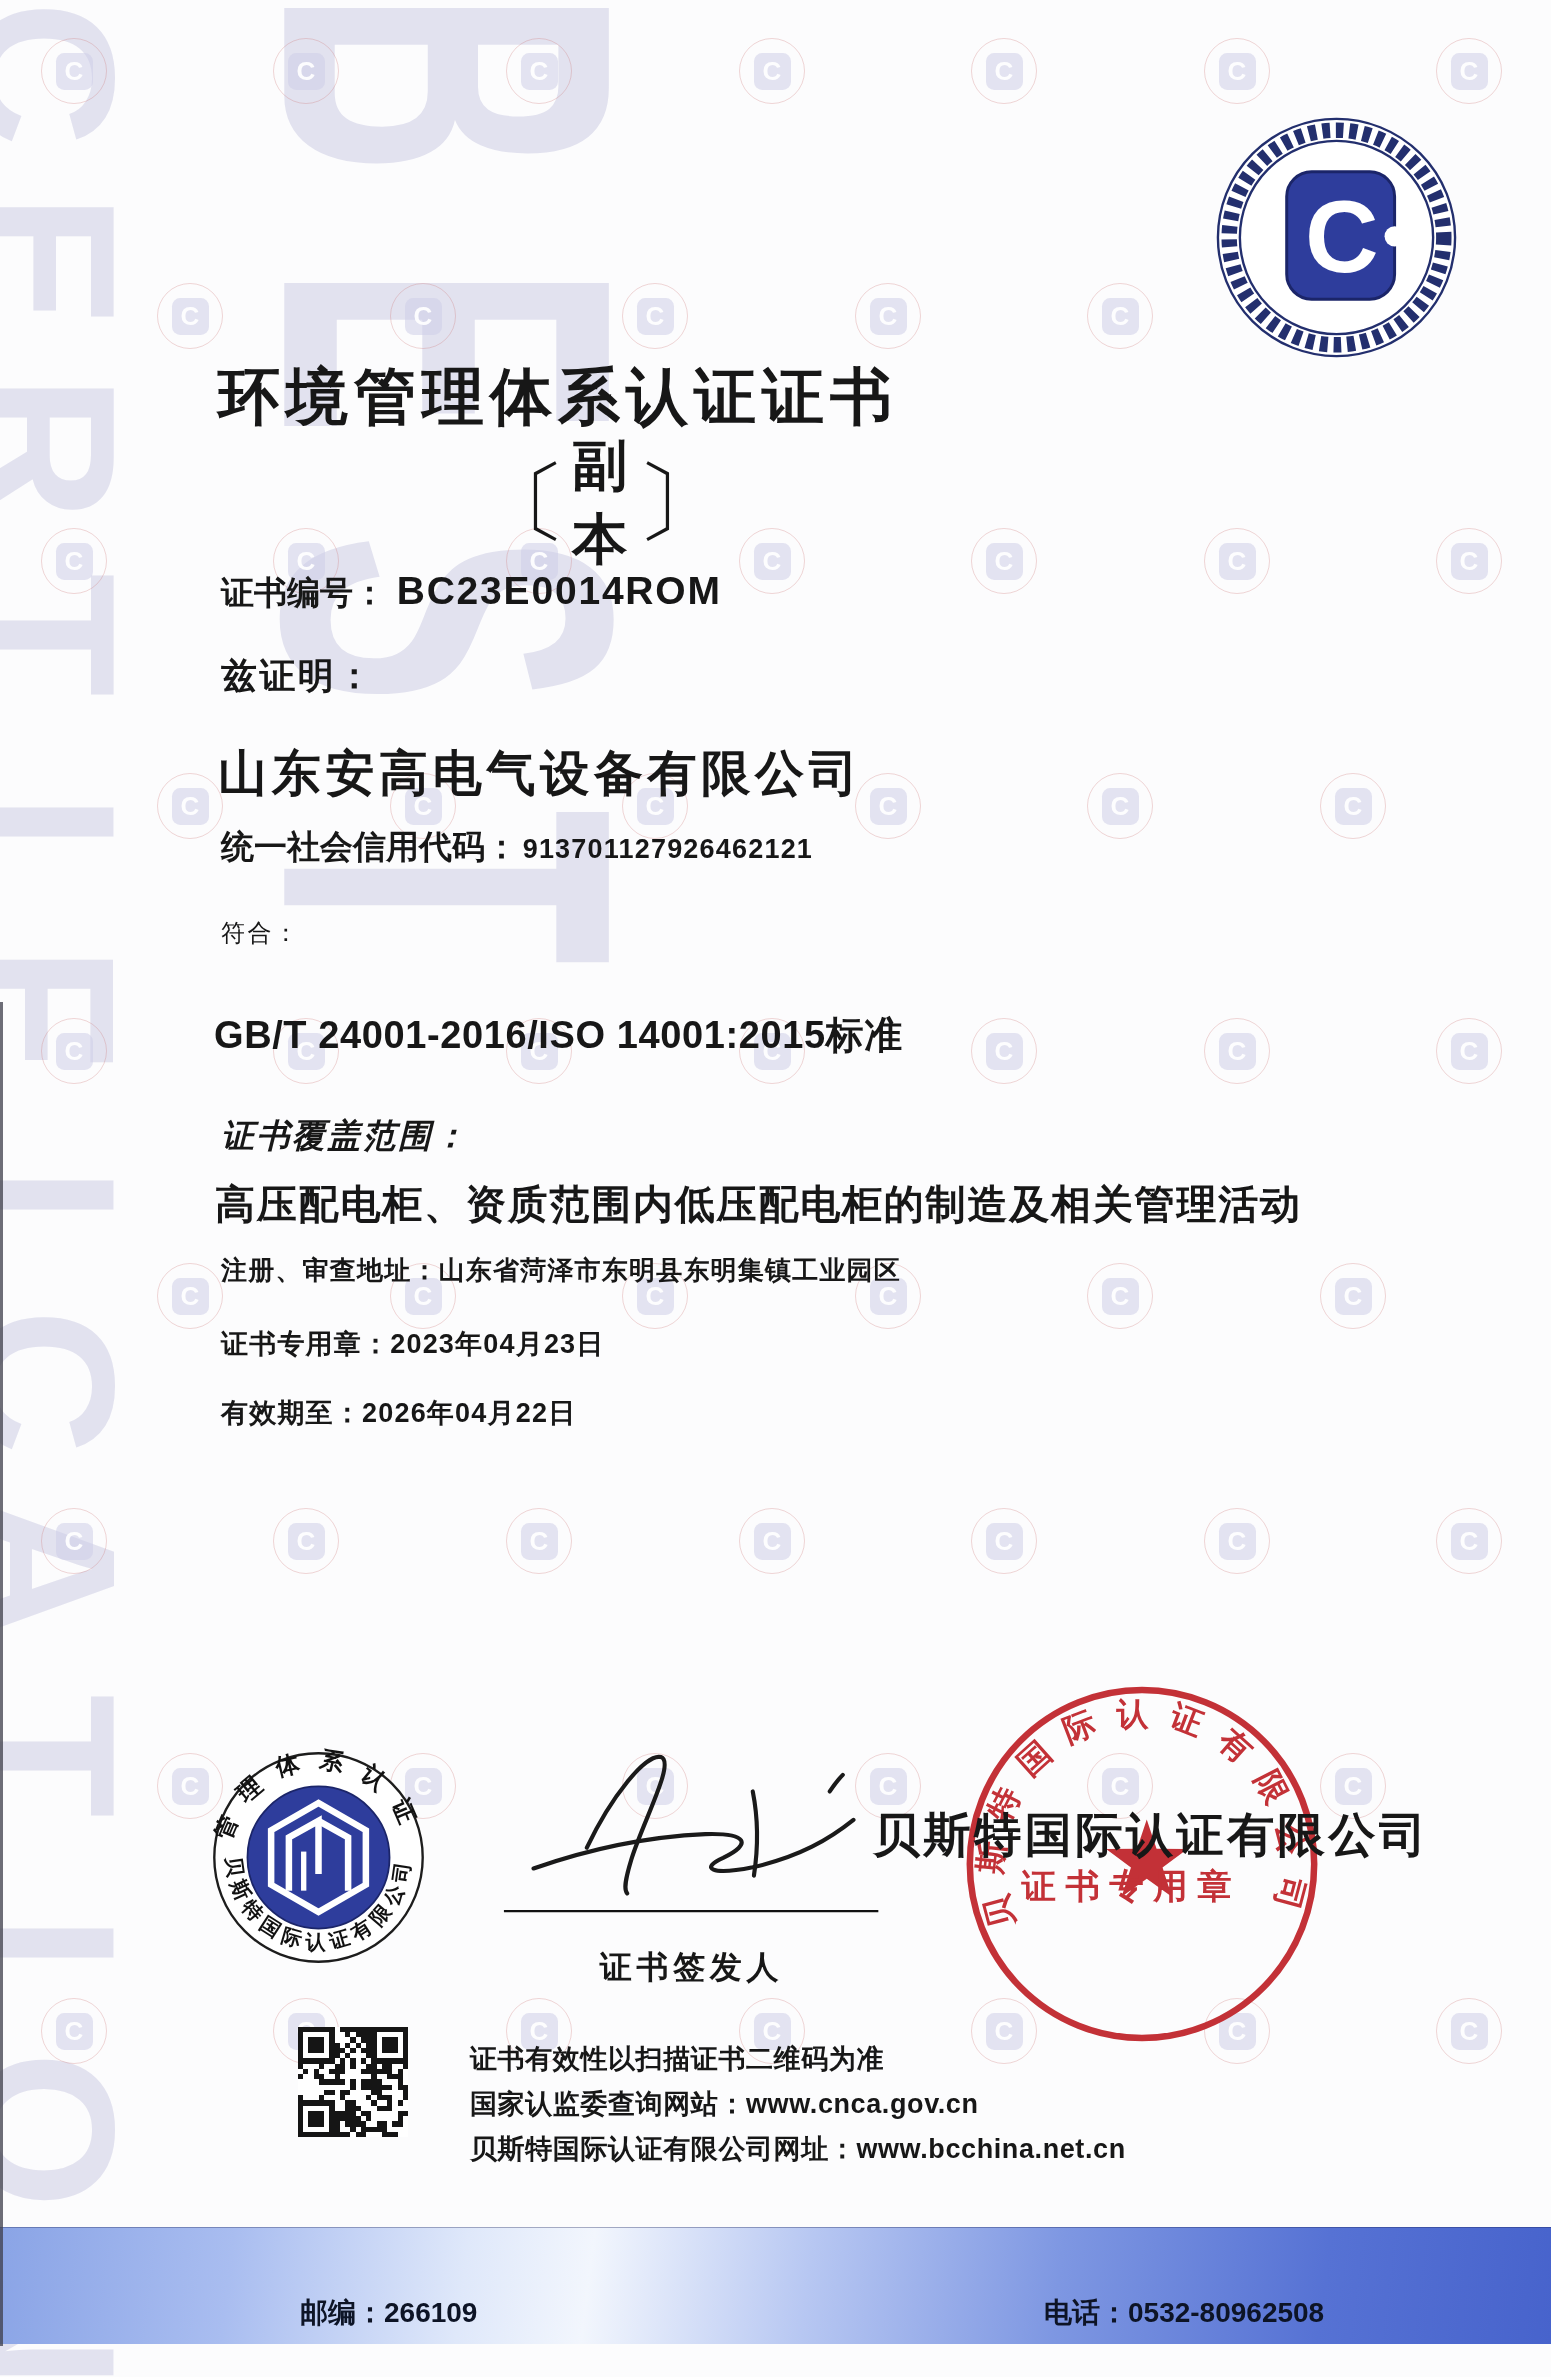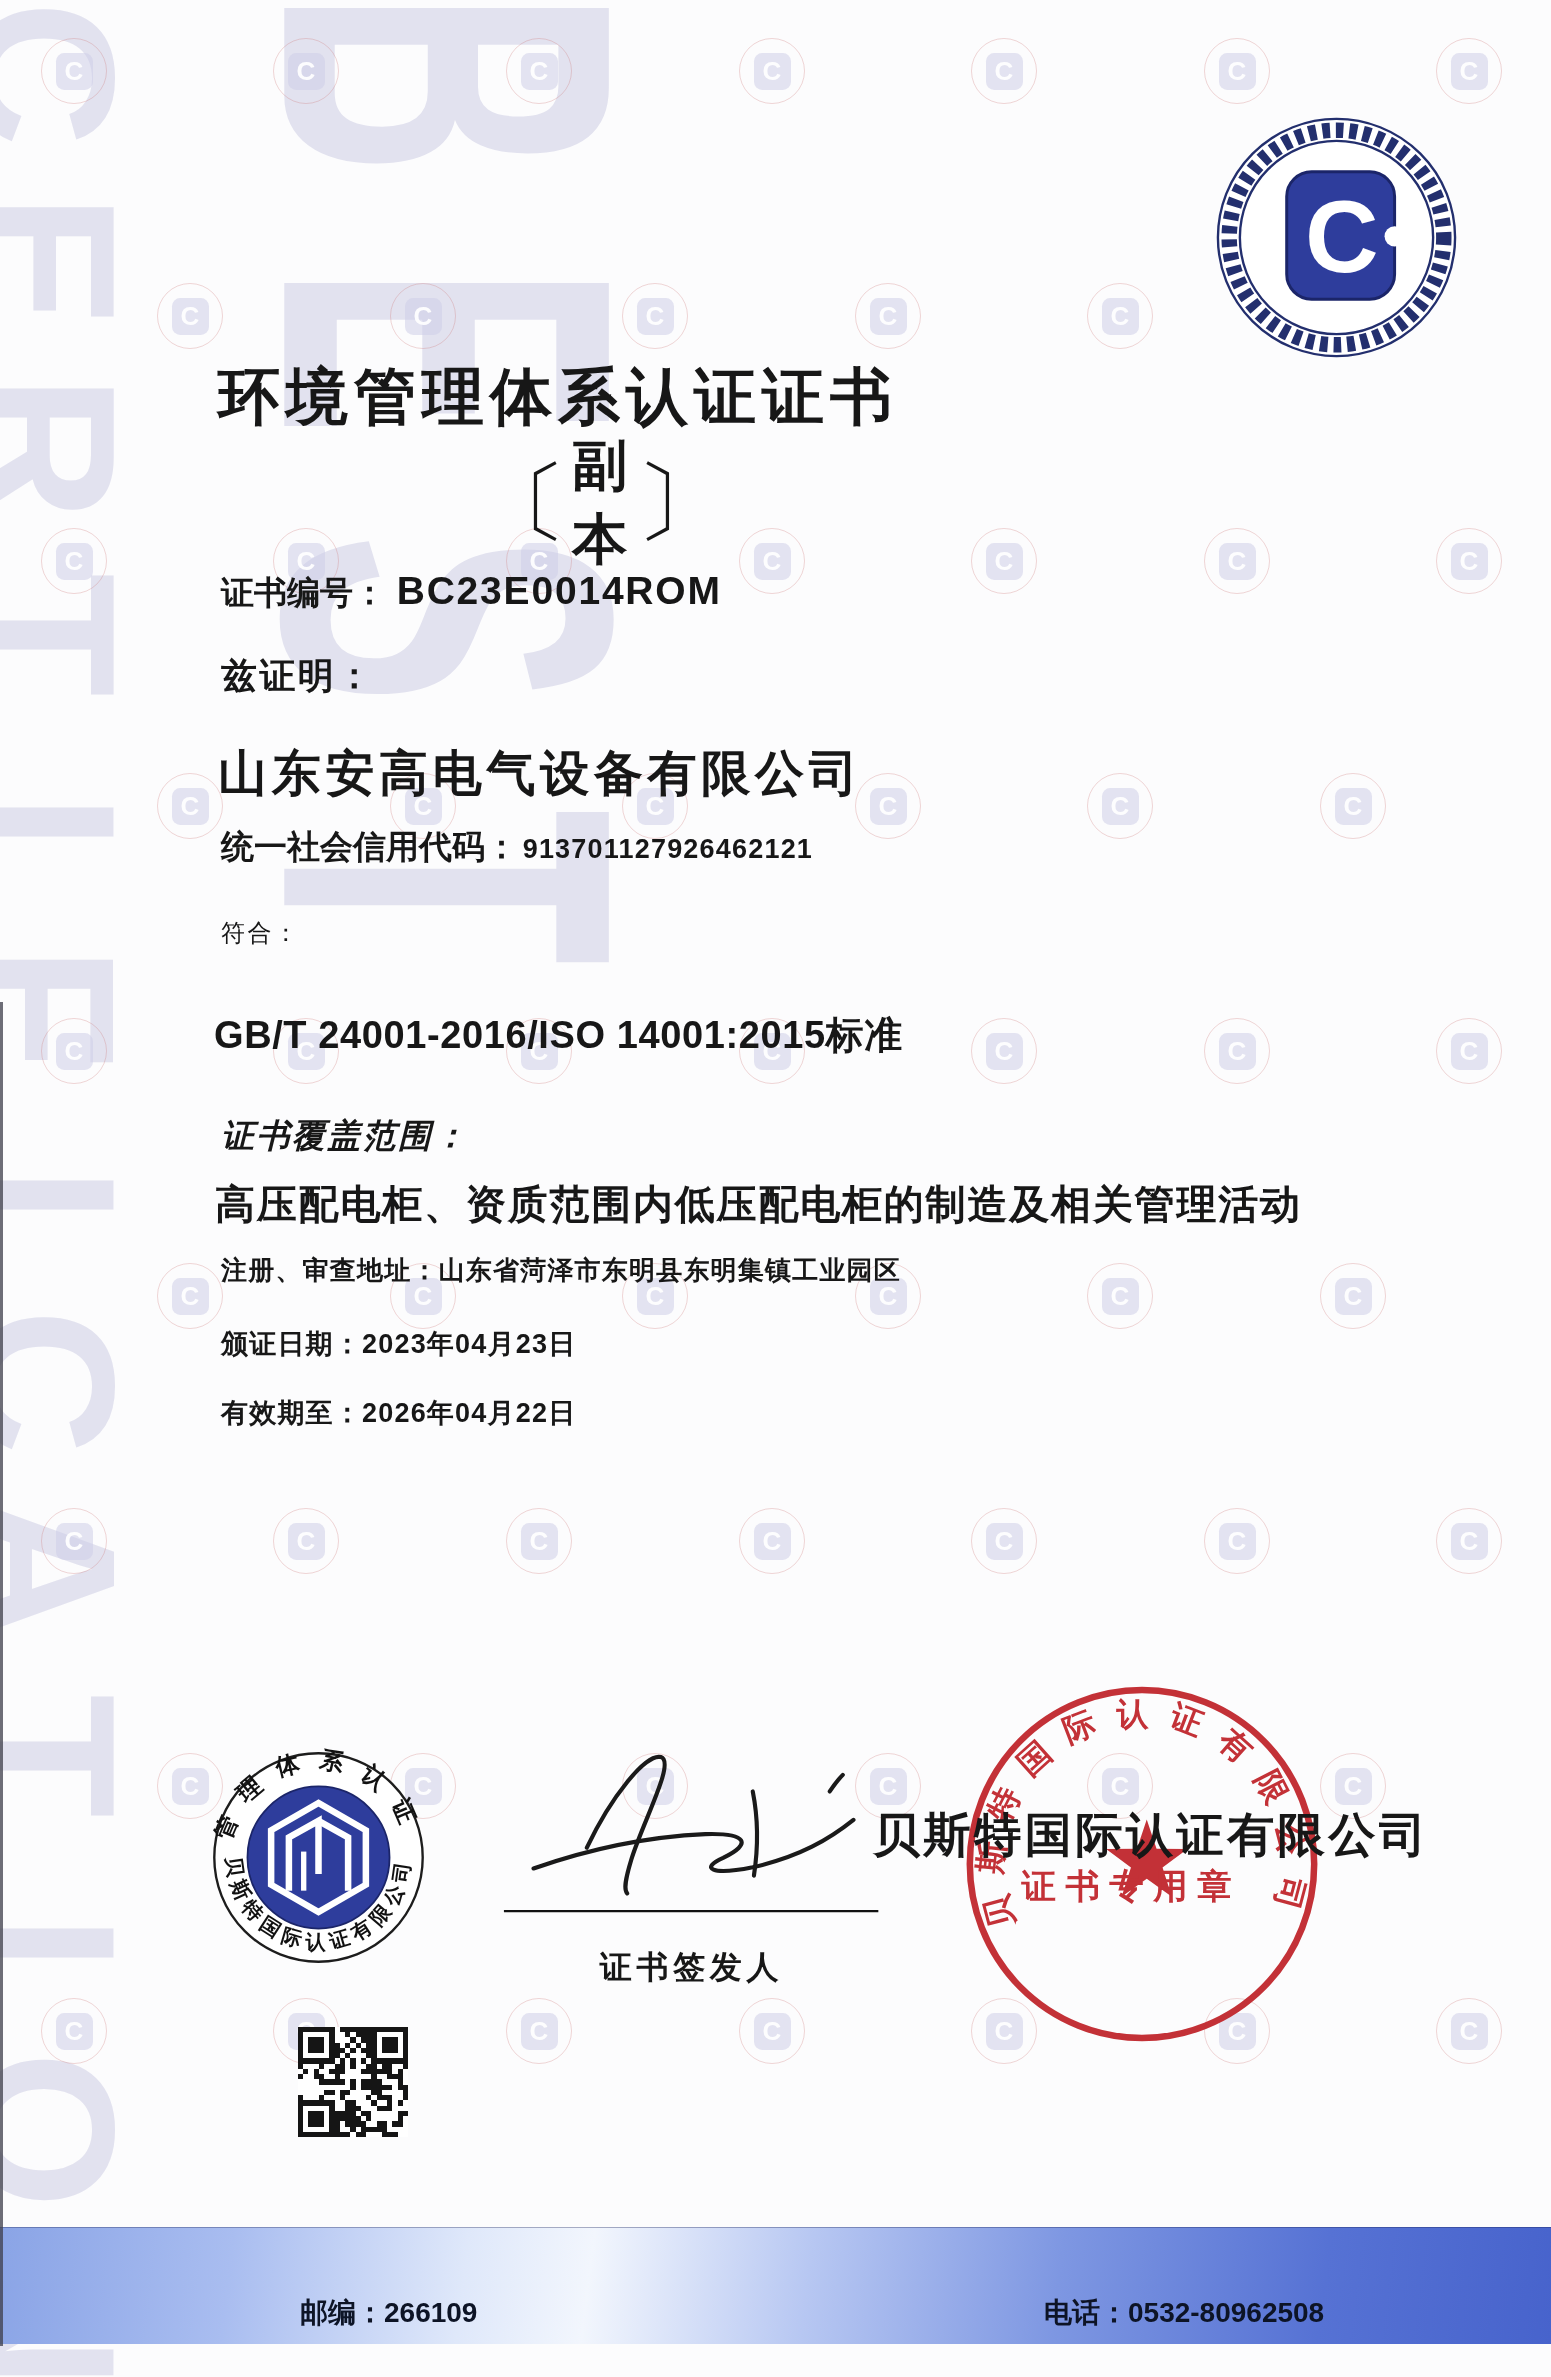--- a/index.html
+++ b/index.html
@@ -311,21 +311,21 @@
     <span class="lbl">统一社会信用代码：</span><span class="val">913701127926462121</span>
   </div>
   <div class="abs line" id="comply">符合：</div>
   <div class="abs line" id="standard">GB/T 24001-2016/ISO 14001:2015标准</div>
   <div class="abs line" id="scope-label">证书覆盖范围：</div>
   <div class="abs line" id="scope">高压配电柜、资质范围内低压配电柜的制造及相关管理活动</div>
   <div class="abs line" id="reg-line">
     <span>注册、审查地址：</span><span>山东省菏泽市东明县东明集镇工业园区</span>
   </div>
   <div class="abs line" id="issue-line">
-    <span>颁证日期：</span><span>2023年04月23日</span>
+    <span>证书专用章：</span><span>2023年04月23日</span>
   </div>
   <div class="abs line" id="valid-line">
     <span>有效期至：</span><span>2026年04月22日</span>
   </div>
 
   <svg class="abs" id="seal-svg" width="225" height="225" viewBox="0 0 380 380">
     <defs>
       <path id="sealTop" d="M 40,190 A 150 150 0 0 1 340,190"></path>
       <path id="sealBot" d="M 36,190 A 154 154 0 0 0 344,190"></path>
     </defs>
@@ -804,20 +804,25 @@
       <div class="d"></div>
       <div></div>
       <div></div>
       <div></div>
       <div class="d"></div>
       <div class="d"></div>
       <div class="d"></div>
       <div></div>
       <div></div>
     </div>
+  <div class="abs" id="info-lines">
+    <div>证书有效性以扫描证书二维码为准</div>
+    <div>国家认监委查询网站：www.cnca.gov.cn</div>
+    <div>贝斯特国际认证有限公司网址：www.bcchina.net.cn</div>
+  </div>
 
   <div class="abs" id="footer-bar">
     <div id="footer-postcode">
       <span>邮编：</span><span>266109</span>
     </div>
     <div id="footer-phone">
       <span>电话：</span><span>0532-80962508</span>
     </div>
   </div>
 

